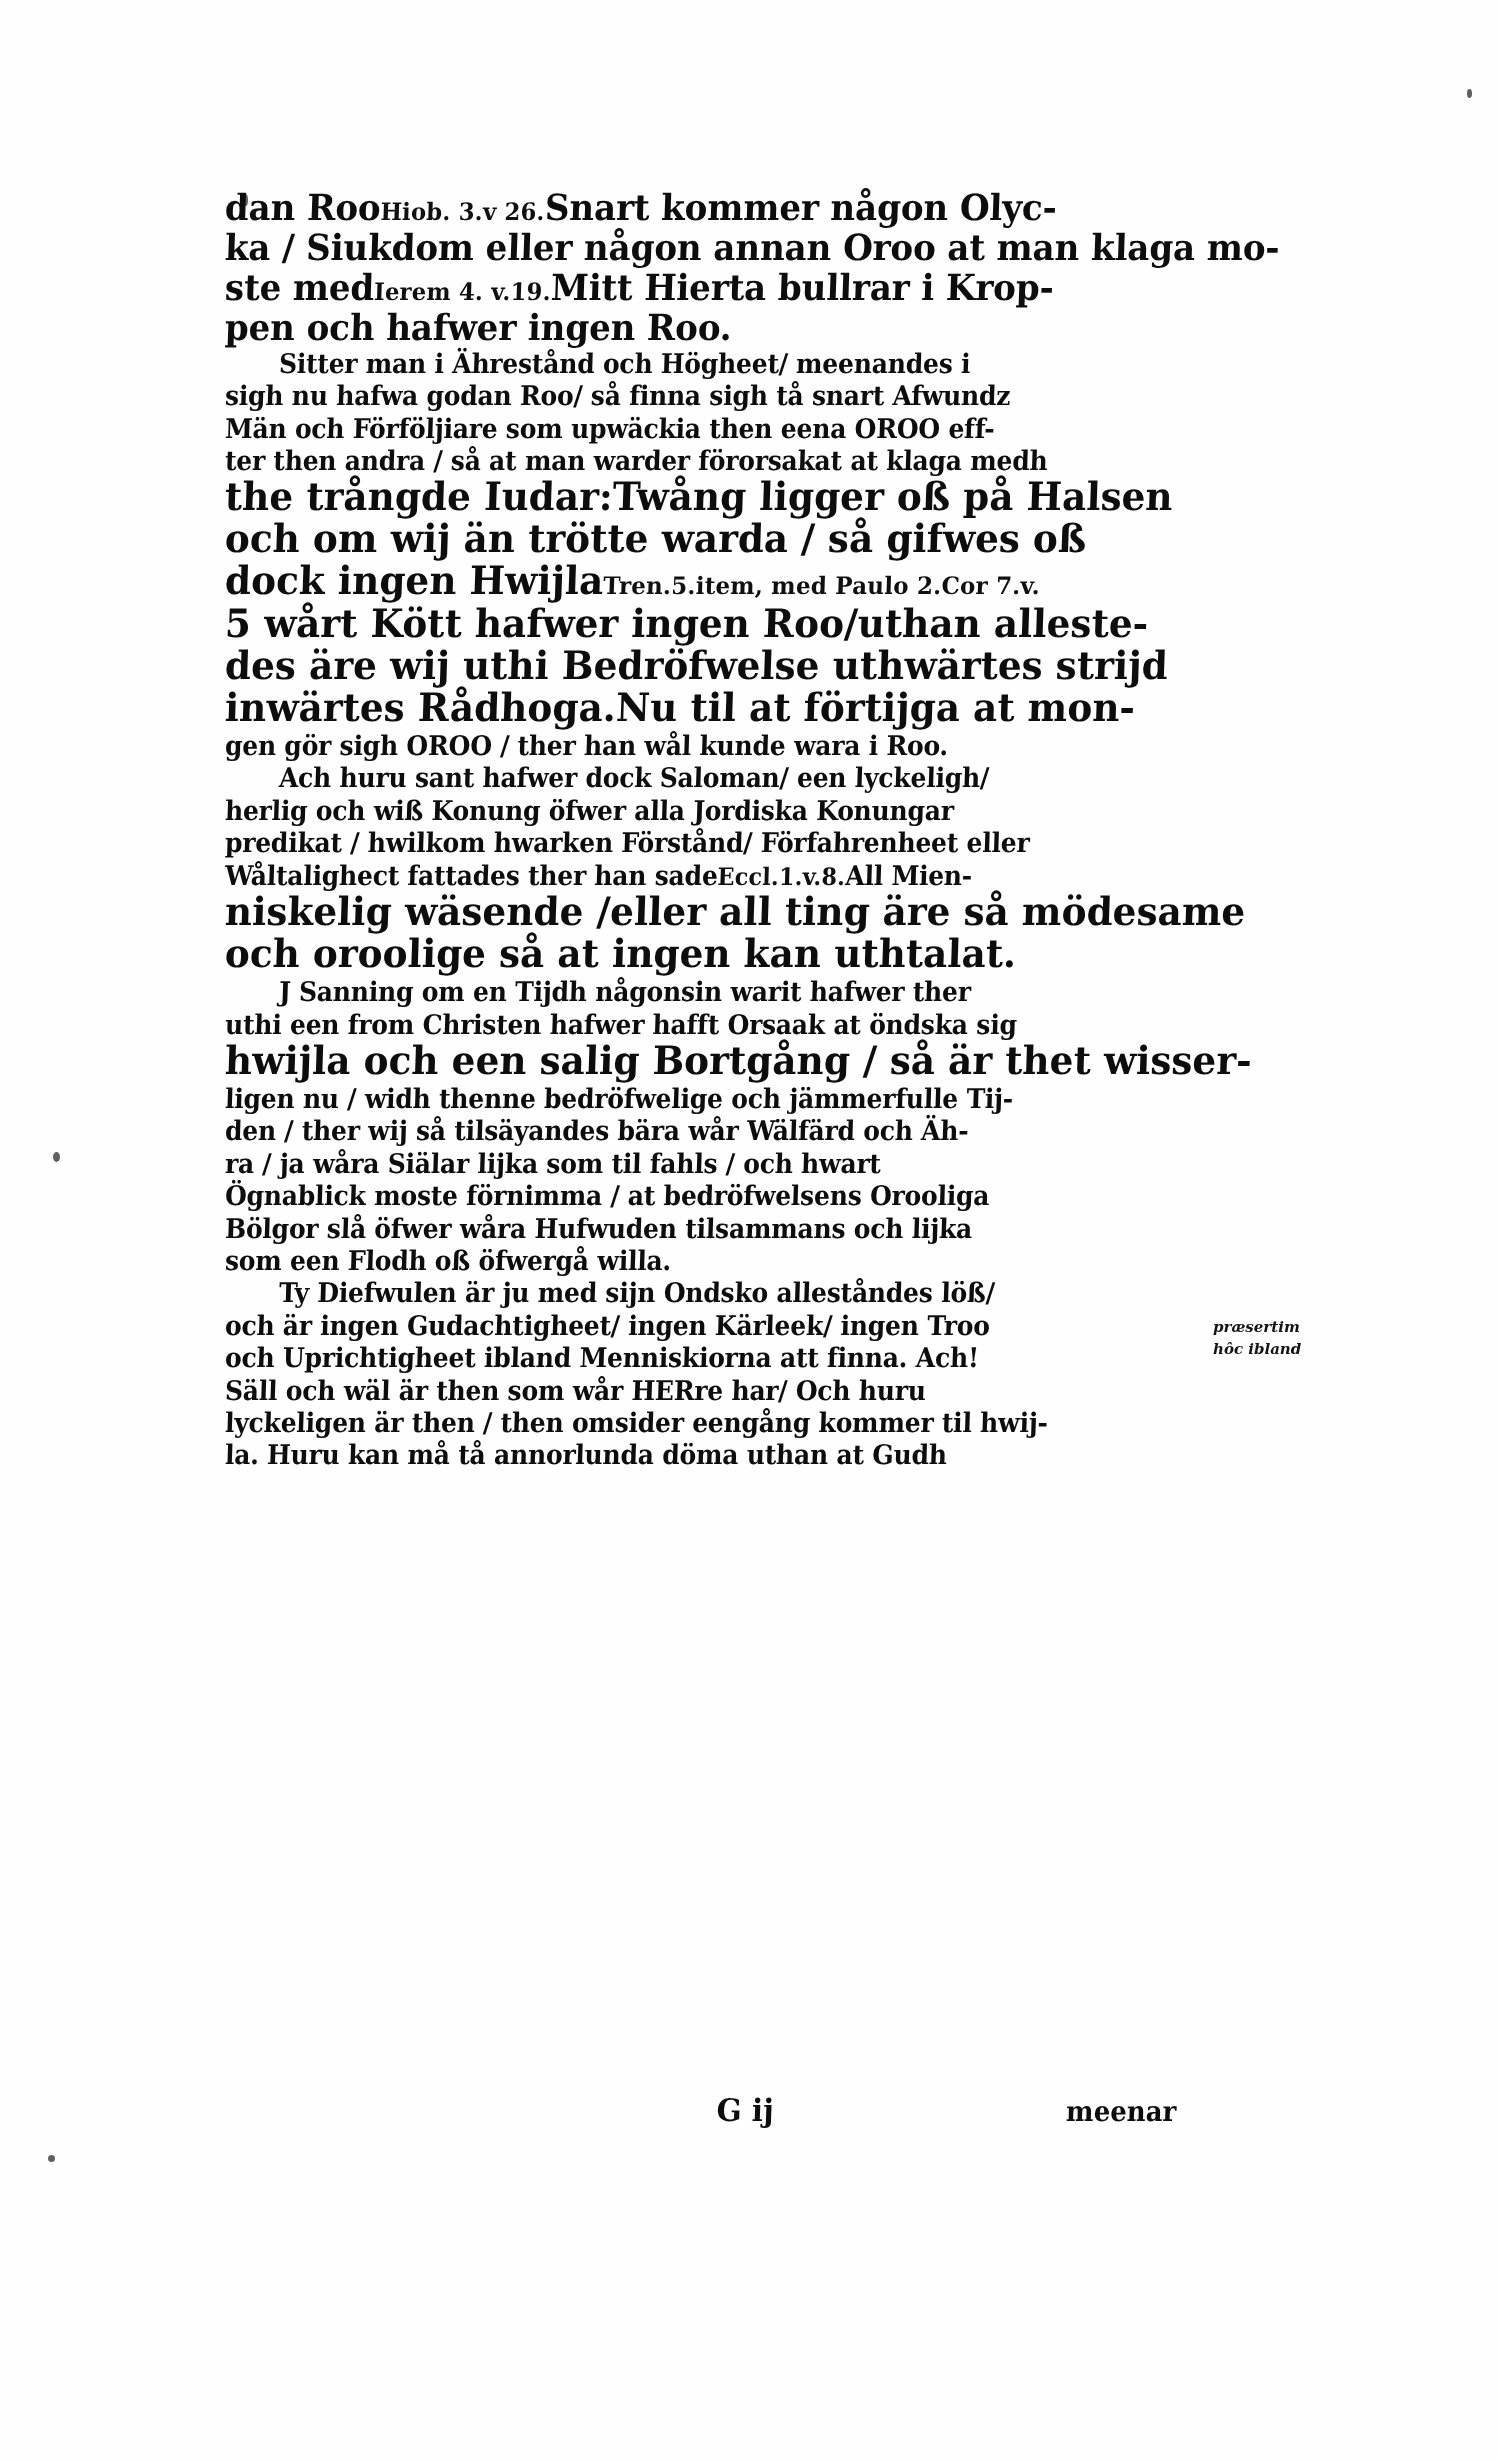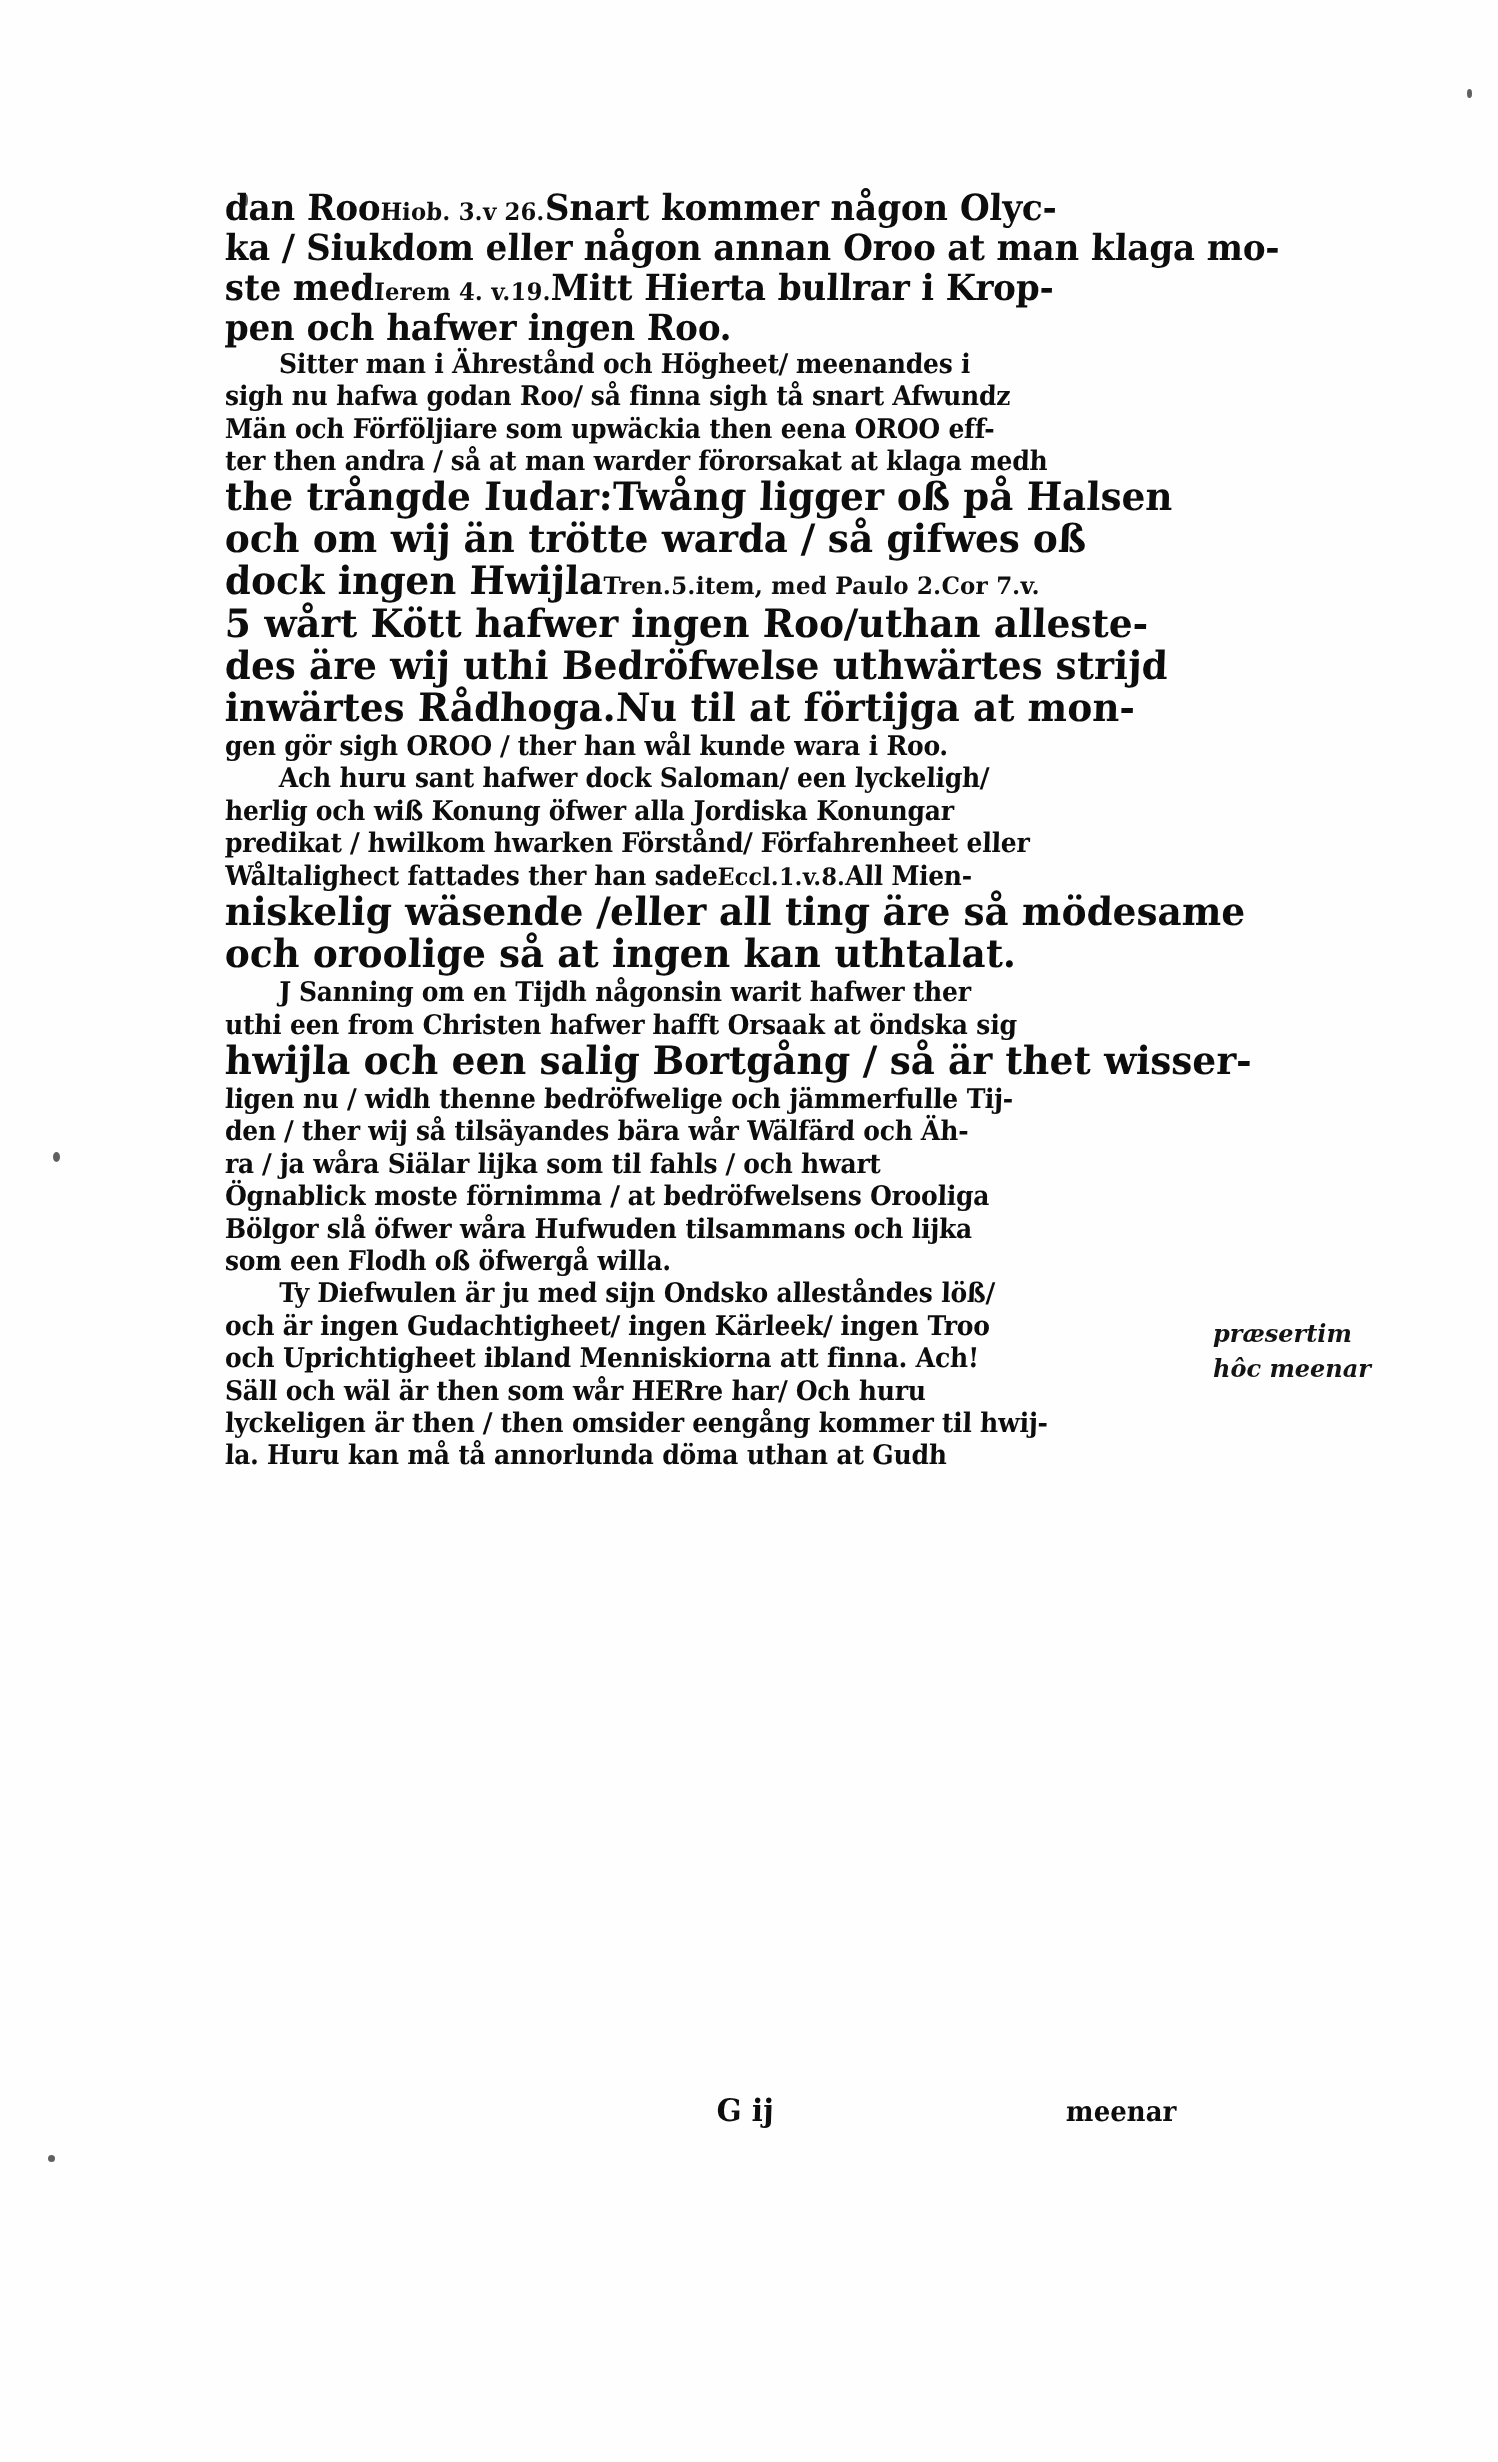--- a/index.html
+++ b/index.html
@@ -71,21 +71,21 @@
 
   
   #margin-note {
     position: absolute;
     left: 1213px;
     top: 1317px;
     width: 233px;
     font-family: "DejaVu Serif", serif;
     font-style: italic;
     font-weight: 600;
-    font-size: 24px;
+    font-size: 15px;
     line-height: 1.45;
     color: #141414;
   }
   #margin-note div { white-space: nowrap; }
 
   
   #footline {
     position: absolute;
     left: 225px;
     top: 2092px;
@@ -164,21 +164,21 @@
       <div class="ln fr" style="margin-top: 5.4px;"><span class="indent"></span><span class="seg">Ty Diefwulen är ju med sijn Ondsko alleståndes löß/</span></div>
       <div class="ln fr" style="margin-top: 5.4px;"><span class="seg">och är ingen Gudachtigheet/ ingen Kärleek/  ingen Troo</span></div>
       <div class="ln fr" style="margin-top: 5.4px;"><span class="seg">och Uprichtigheet ibland Menniskiorna att finna.   Ach!</span></div>
       <div class="ln fr" style="margin-top: 5.4px;"><span class="seg">Säll och wäl är then som wår HERre har/  Och huru</span></div>
       <div class="ln fr" style="margin-top: 5.4px;"><span class="seg">lyckeligen är then / then omsider eengång kommer til hwij-</span></div>
       <div class="ln fr" style="margin-top: 5.4px;"><span class="seg">la.    Huru kan må tå annorlunda döma uthan at Gudh</span></div>
     </div>
 
   <div id="margin-note">
     <div>præsertim</div>
-    <div>hôc meenar</div>
+    <div>hôc ibland</div>
   </div>
 
   <div id="footline">
     <span id="sig">G ij</span>
     <span id="catchword">meenar</span>
   </div>
 
 </div>
 
 

